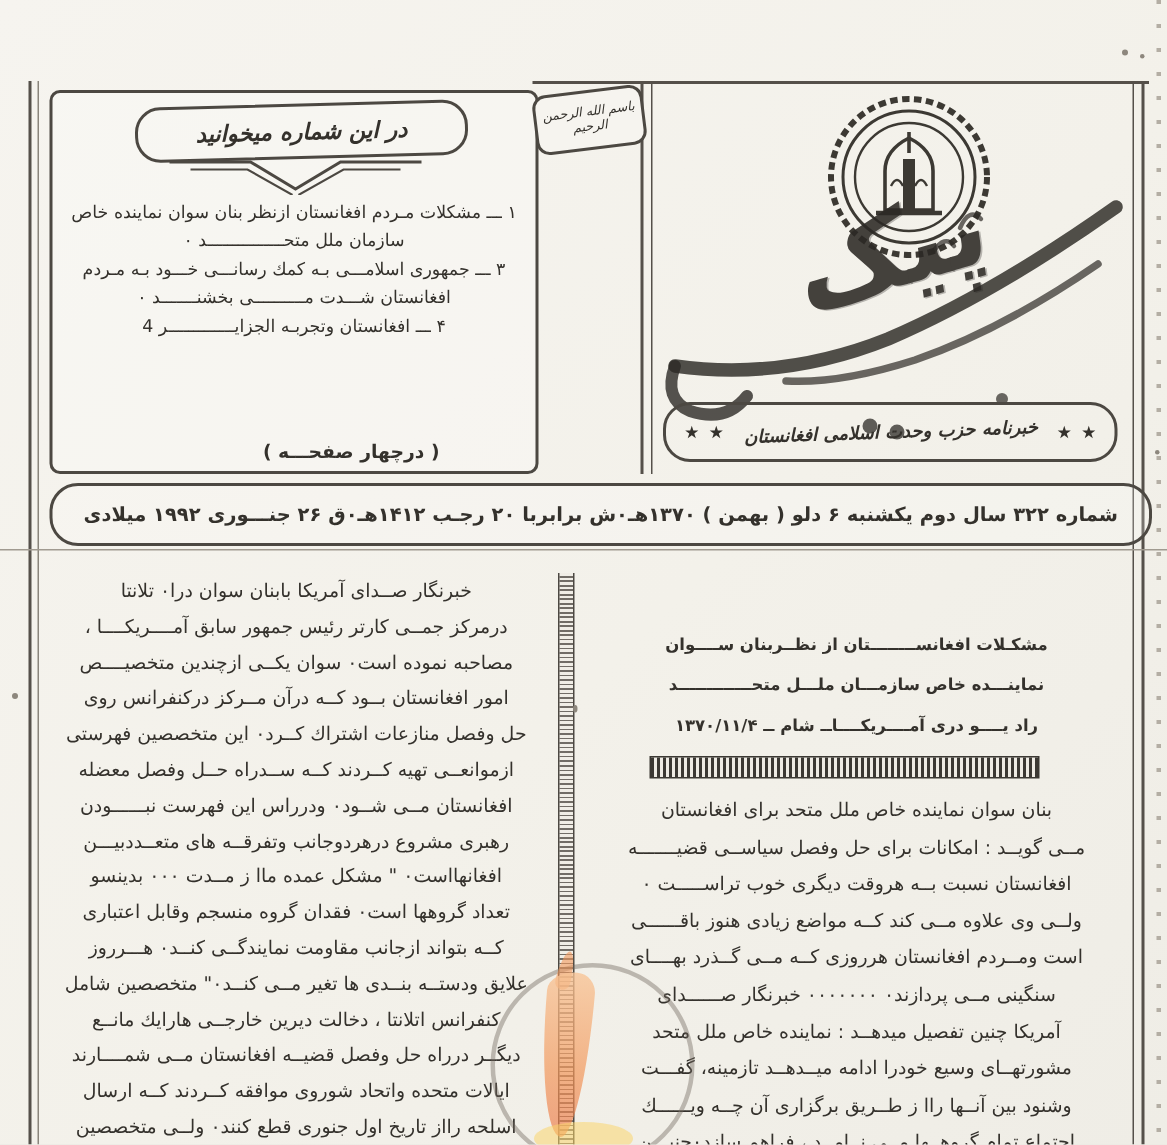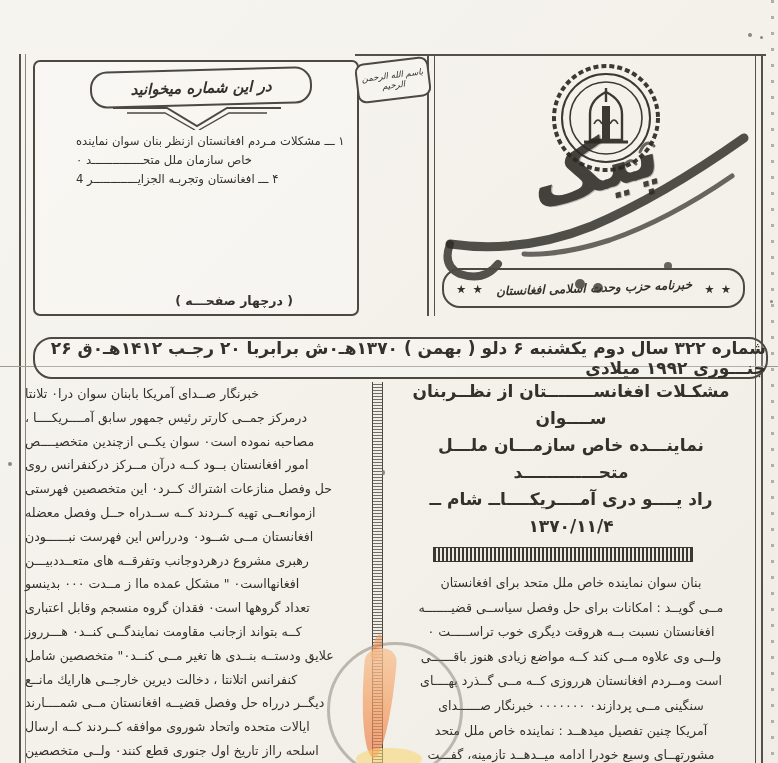--- a/index.html
+++ b/index.html
@@ -27,21 +27,21 @@
 
   
   .toc{position:absolute;left:33px;top:60px;width:322px;height:252px;
     border:2px solid #4c4842;border-radius:7px;background:rgba(255,255,255,.25);}
   .toc-bubble{position:absolute;top:7px;right:45px;width:218px;height:33px;
     border:2px solid #4c4842;border-radius:17px;
     display:flex;align-items:center;justify-content:center;
     font-size:15px;font-style:italic;font-weight:bold;transform:rotate(-1.5deg);}
   .toc-arrow{position:absolute;top:42px;right:70px;}
   .toc-list{position:absolute;top:70px;right:9px;left:9px;
-    direction:rtl;text-align:left;font-size:11.6px;line-height:18.5px;margin-left:32px;}
+    direction:rtl;text-align:center;font-size:11.6px;line-height:18.5px;}
   .toc-item{margin:0 0 1px 0;}
   .toc-footer{position:absolute;bottom:6px;right:64px;font-size:12.5px;font-weight:bold;}
 
   
   .bismillah{position:absolute;left:356px;top:60px;width:70px;height:36px;
     border:2px solid #4c4842;border-radius:9px;transform:rotate(-7deg);
     background:#f6f4ef;display:flex;align-items:center;justify-content:center;
     font-size:8.5px;font-style:italic;text-align:center;line-height:10px;}
 
   
@@ -55,33 +55,33 @@
     border:2px solid #4c4842;border-radius:18px;
     display:flex;align-items:center;justify-content:space-between;
     padding:0 12px;direction:rtl;}
   .banner-stars{font-size:19px;letter-spacing:8px;color:#34312c;white-space:nowrap;}
   .banner-text{font-size:12px;font-style:italic;font-weight:bold;transform:rotate(-2deg);}
 
   
   .datebar{position:absolute;left:33px;top:322px;width:731px;height:38px;
     border:2px solid #4c4842;border-radius:19px;
     display:flex;align-items:center;justify-content:center;
-    direction:rtl;font-size:17px;font-weight:bold;letter-spacing:.2px;
-    background:rgba(255,255,255,.2);margin-top:15px;}
+    direction:rtl;font-size:13px;font-weight:bold;letter-spacing:.2px;
+    background:rgba(255,255,255,.2);}
 
   
   .divider{position:absolute;left:372px;top:382px;bottom:0;width:9px;
     border-left:1px solid #4c4842;border-right:1px solid #4c4842;
     background:repeating-linear-gradient(0deg,rgba(70,64,58,.75) 0 1px,rgba(240,237,230,.9) 1px 3px);}
   .col-left{position:absolute;left:25px;top:382px;width:345px;
-    direction:rtl;text-align:left;font-size:12.6px;line-height:23.8px;
+    direction:rtl;text-align:center;font-size:12.6px;line-height:23.8px;
     white-space:pre-line;}
   .col-right{position:absolute;left:391px;top:378px;width:360px;direction:rtl;}
-  .headline{font-weight:bold;font-size:17px;line-height:27px;text-align:center;
-    white-space:pre-line;}
+  .headline{font-weight:bold;font-size:11px;line-height:27px;text-align:center;
+    white-space:pre-line;margin-top:38px;}
   .stripes{height:13px;margin:7px 58px 9px 42px;
     border:1px solid #3b3833;
     background:repeating-linear-gradient(90deg,#3b3833 0 2px,#eeebe4 2px 4px);}
   .col-right .body{font-size:12.6px;line-height:24.6px;text-align:center;white-space:pre-line;}
 
   
   .stamp-circle{position:absolute;left:327px;top:642px;width:130px;height:130px;
     border:3px solid rgba(112,102,92,.42);border-radius:50%;}
   .flame{position:absolute;left:361px;top:648px;width:32px;height:110px;
     background:linear-gradient(180deg,rgba(248,196,150,.78) 0%,rgba(242,152,92,.7) 60%,rgba(236,120,70,.65) 100%);
@@ -109,20 +109,21 @@
 
   <div class="toc">
     <div class="toc-bubble">در این شماره میخوانید</div>
     <svg class="toc-arrow" width="180" height="26" viewBox="0 0 180 26">
       <path d="M6 4 L60 4 L90 22 L120 4 L174 4" fill="none" stroke="#4c4842" stroke-width="2"></path>
       <path d="M20 9 L58 9 L88 26" fill="none" stroke="#4c4842" stroke-width="1.4"></path>
       <path d="M92 26 L122 9 L160 9" fill="none" stroke="#4c4842" stroke-width="1.4"></path>
     </svg>
     <div class="toc-list">
       <div class="toc-item">۱ ـــ مشکلات مـردم افغانستان ازنظر بنان سوان نماینده خاص سازمان ملل متحـــــــــــــــد ٠</div>
+      <div class="toc-item">۳ ـــ جمهوری اسلامـــی بـه کمك رسانـــی خـــود بـه مـردم افغانستان شـــدت مــــــــــی بخشنـــــــد ٠</div>
       <div class="toc-item">۴ ـــ افغانستان وتجربـه الجزایـــــــــــــر 4</div>
     </div>
     <div class="toc-footer">( درچهار صفحـــه )</div>
   </div>
 
   <div class="bismillah">باسم الله الرحمن الرحیم</div>
 
   <div class="masthead">
     <svg class="emblem" width="112" height="112" viewBox="0 0 112 112">
       <circle cx="56" cy="56" r="52" fill="none" stroke="#3c3933" stroke-width="4" stroke-dasharray="5 3"></circle>

